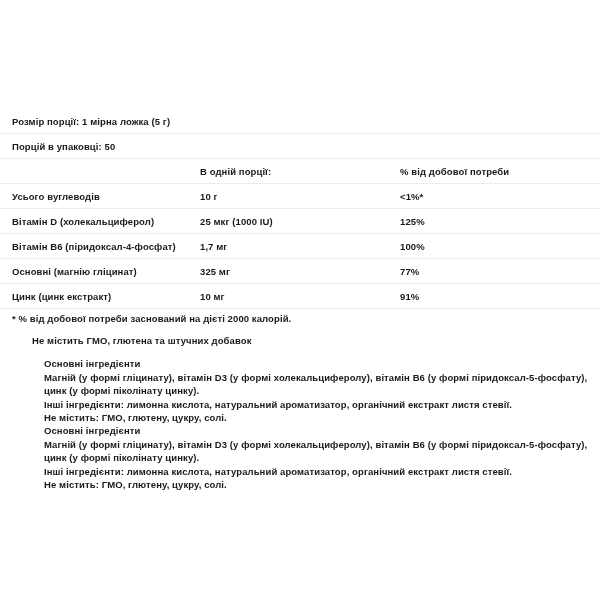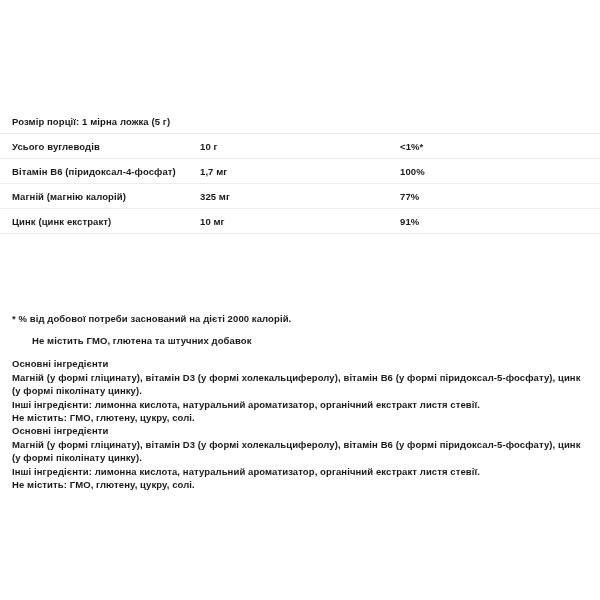--- a/index.html
+++ b/index.html
@@ -78,46 +78,59 @@
     width: 578px;
     font-size: 9.5px;
     font-weight: bold;
     color: #1a1a1a;
     line-height: 13.5px;
     letter-spacing: 0.01em;
   }
   .ingredients-1 { top: 357px; }
   .ingredients-2 { top: 424px; }
 
-  .ing-line { display: block; }
+  .ing-line { display: block; margin-left: 32px; }
 </style>
 </head>
 <body>
 
 <div class="page">
 
   <table class="facts-table">
     <tbody>
       <tr class="spanning">
         <td class="col-name" colspan="3">Розмір порції: 1 мірна ложка (5 г)</td>
       </tr>
+      <tr class="spanning">
+        <td class="col-name" colspan="3">Порцій в упаковці: 50</td>
+      </tr>
 
+      <tr class="header-row">
+        <td class="col-name"></td>
+        <td class="col-amount">В одній порції:</td>
+        <td class="col-dv">% від добової потреби</td>
+      </tr>
 
       <tr>
         <td class="col-name">Усього вуглеводів</td>
         <td class="col-amount">10 г</td>
         <td class="col-dv">&lt;1%*</td>
       </tr>
       <tr>
+        <td class="col-name">Вітамін D (холекальциферол)</td>
+        <td class="col-amount">25 мкг (1000 IU)</td>
+        <td class="col-dv">125%</td>
+      </tr>
+      <tr>
         <td class="col-name">Вітамін B6 (піридоксал-4-фосфат)</td>
         <td class="col-amount">1,7 мг</td>
         <td class="col-dv">100%</td>
       </tr>
       <tr>
-        <td class="col-name">Магній (магнію калорій)</td>
+        <td class="col-name">Основні (магнію гліцинат)</td>
         <td class="col-amount">325 мг</td>
         <td class="col-dv">77%</td>
       </tr>
       <tr>
         <td class="col-name">Цинк (цинк екстракт)</td>
         <td class="col-amount">10 мг</td>
         <td class="col-dv">91%</td>
       </tr>
     </tbody>
   </table>

